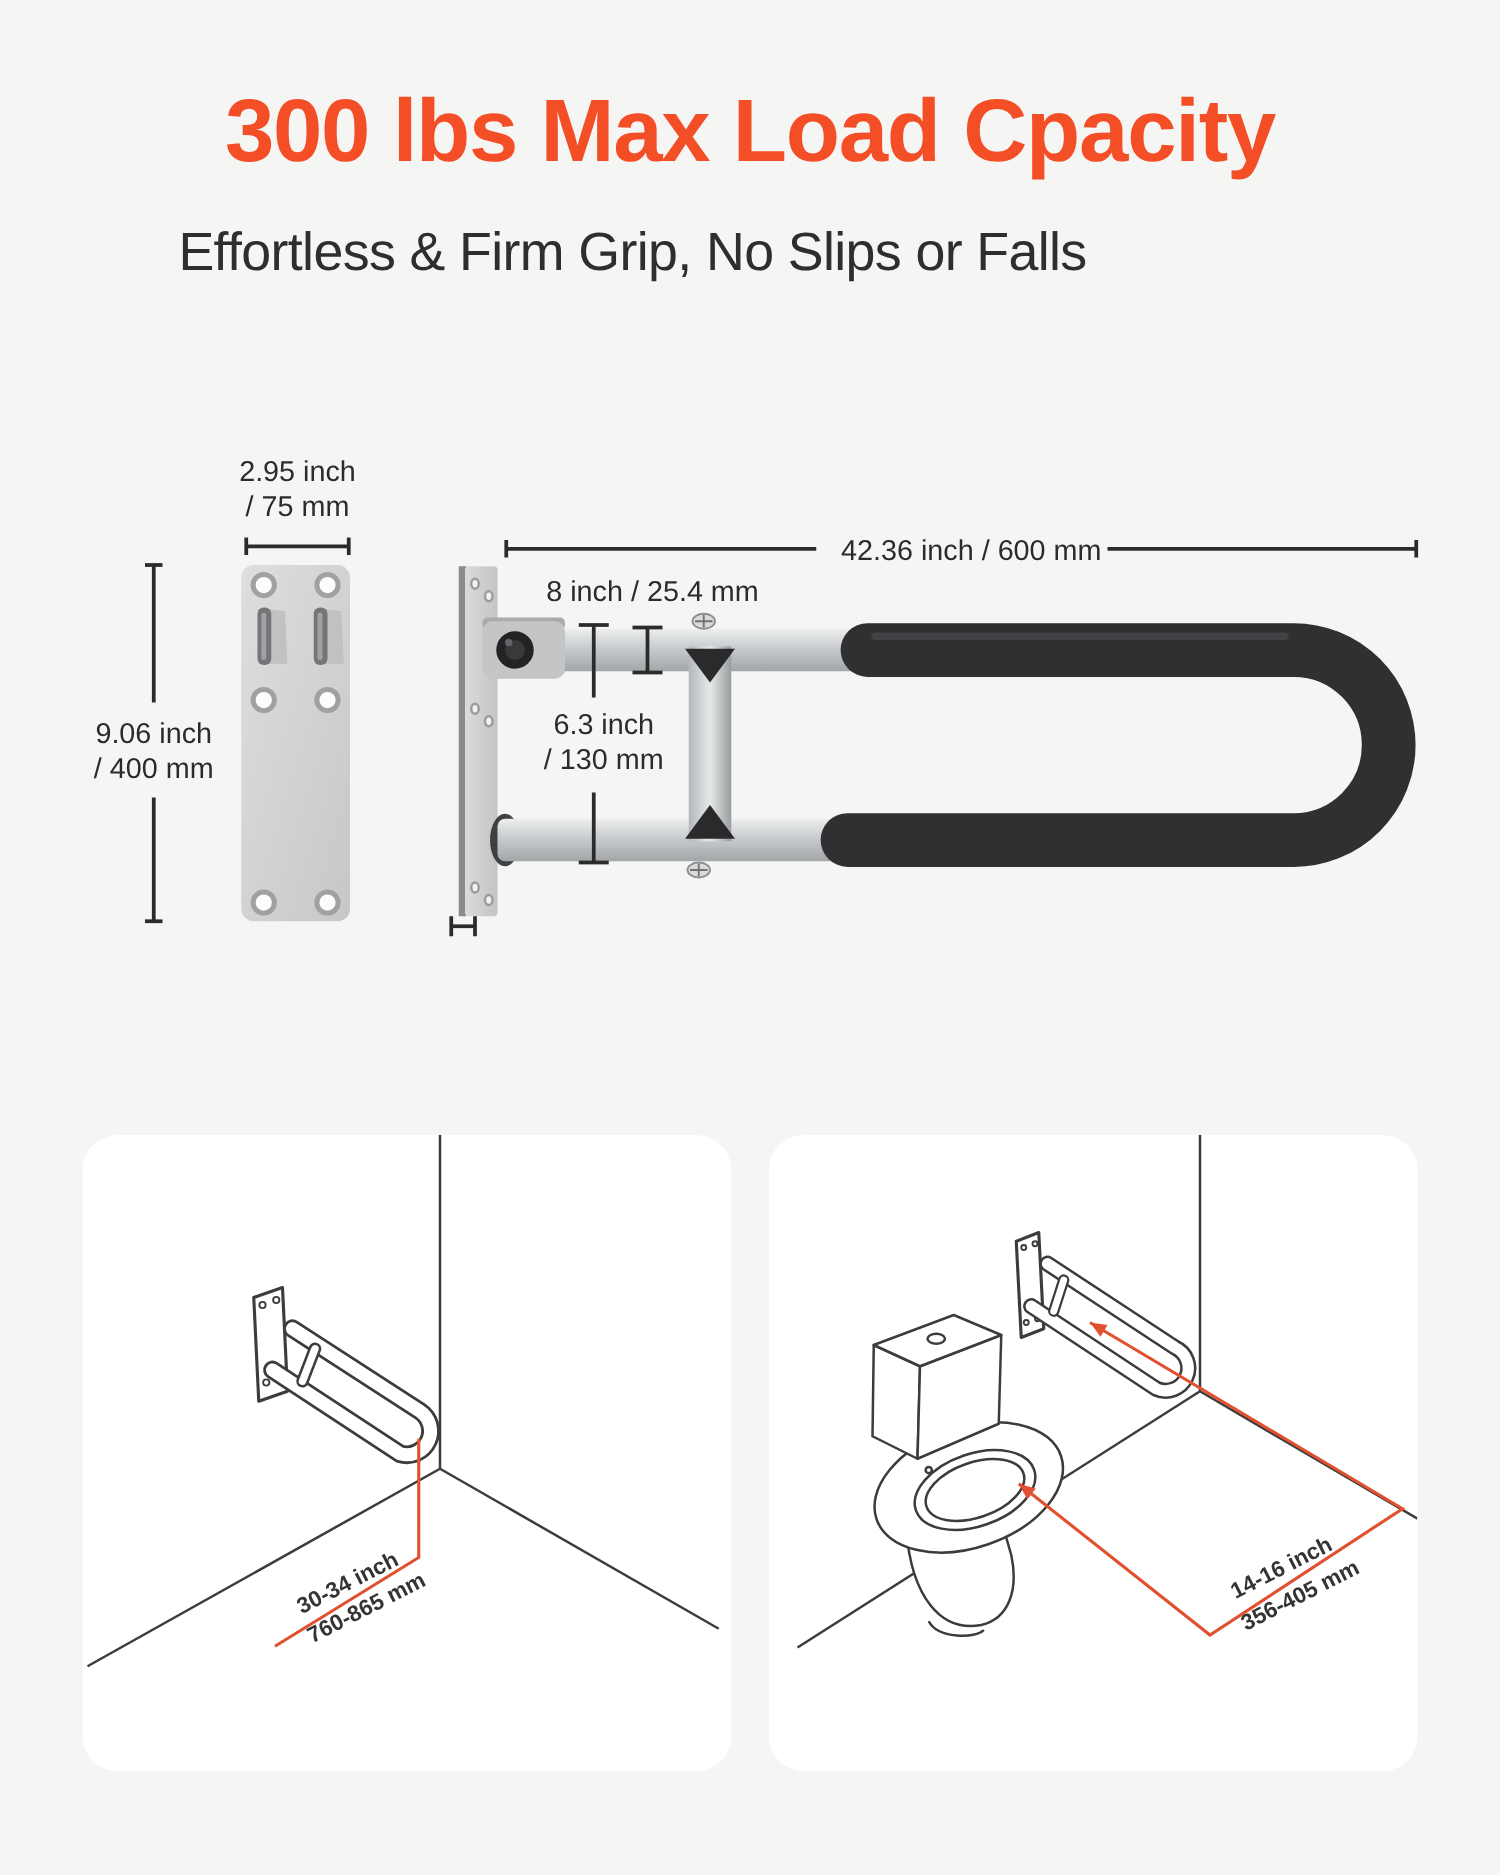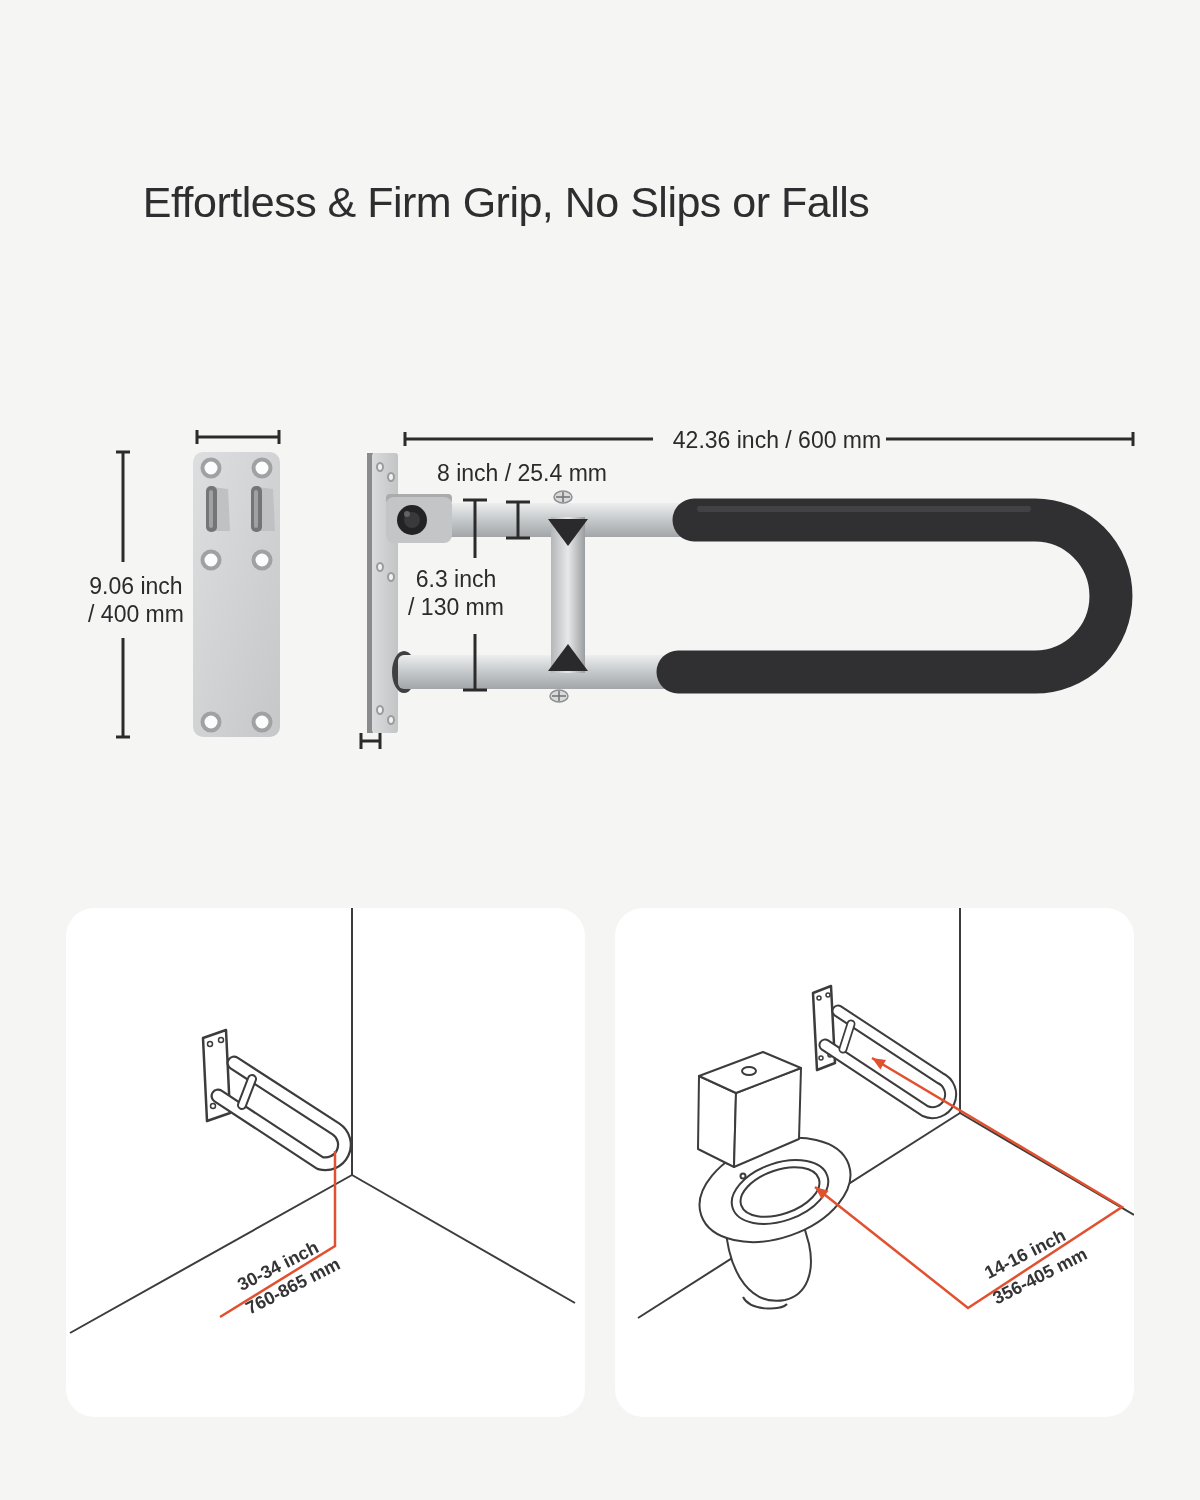--- a/index.html
+++ b/index.html
@@ -35,20 +35,21 @@
     position:absolute; width:150px; text-align:center;
     font-size:18px; line-height:22px; font-weight:700; color:#343436;
     transform:rotate(-27deg); white-space:nowrap;
   }
 </style>
 </head>
 <body>
 
 <div class="canvas">
 
+  <div class="title">300 lbs Max Load Cpacity</div>
   <div class="subtitle">Effortless &amp; Firm Grip, No Slips or Falls</div>
 
   <svg class="figure-svg" width="1200" height="480" viewBox="0 340 1200 480">
     <defs>
       <linearGradient id="plateGrad" x1="0" y1="0" x2="1" y2="1">
         <stop offset="0" stop-color="#dcdedf"></stop>
           <stop offset="1" stop-color="#c5c7c9"></stop>
       </linearGradient>
       <linearGradient id="sideGrad" x1="0" y1="0" x2="1" y2="0">
         <stop offset="0" stop-color="#d9dbdc"></stop>
@@ -164,31 +165,35 @@
     </g>
 
     <g stroke="#2b2b2b" stroke-width="3">
       <line x1="463" y1="500" x2="487" y2="500"></line>
       <line x1="463" y1="690" x2="487" y2="690"></line>
       <line x1="475" y1="500" x2="475" y2="558"></line>
       <line x1="475" y1="634" x2="475" y2="690"></line>
     </g>
   </svg>
 
-  <div class="dim" style="left:36px; top:572px; width:200px;">
+  <div class="dim" style="left:138px; top:363px; width:200px;">
+    <div>2.95 inch</div>
+    <div>/ 75 mm</div>
+  </div>
+  <div class="dim" style="left:23px; top:572px; width:200px;">
     <div>9.06 inch</div>
     <div>/ 400 mm</div>
   </div>
   <div class="dim" style="left:627px; top:426px; width:300px;">
     <div>42.36 inch / 600 mm</div>
   </div>
   <div class="dim" style="left:427px; top:459px; width:190px;">
     <div>8 inch / 25.4 mm</div>
   </div>
-  <div class="dim" style="left:356px; top:565px; width:200px;">
+  <div class="dim" style="left:383px; top:565px; width:200px;">
     <div>6.3 inch</div>
     <div>/ 130 mm</div>
   </div>
 
   <div class="card card-left">
     <svg width="519" height="509" viewBox="0 0 519 509">
       <g stroke="#3c3c3c" stroke-width="2" fill="none">
         <line x1="286" y1="0" x2="286" y2="267"></line>
         <line x1="286" y1="267" x2="4" y2="425"></line>
         <line x1="286" y1="267" x2="509" y2="395"></line>

